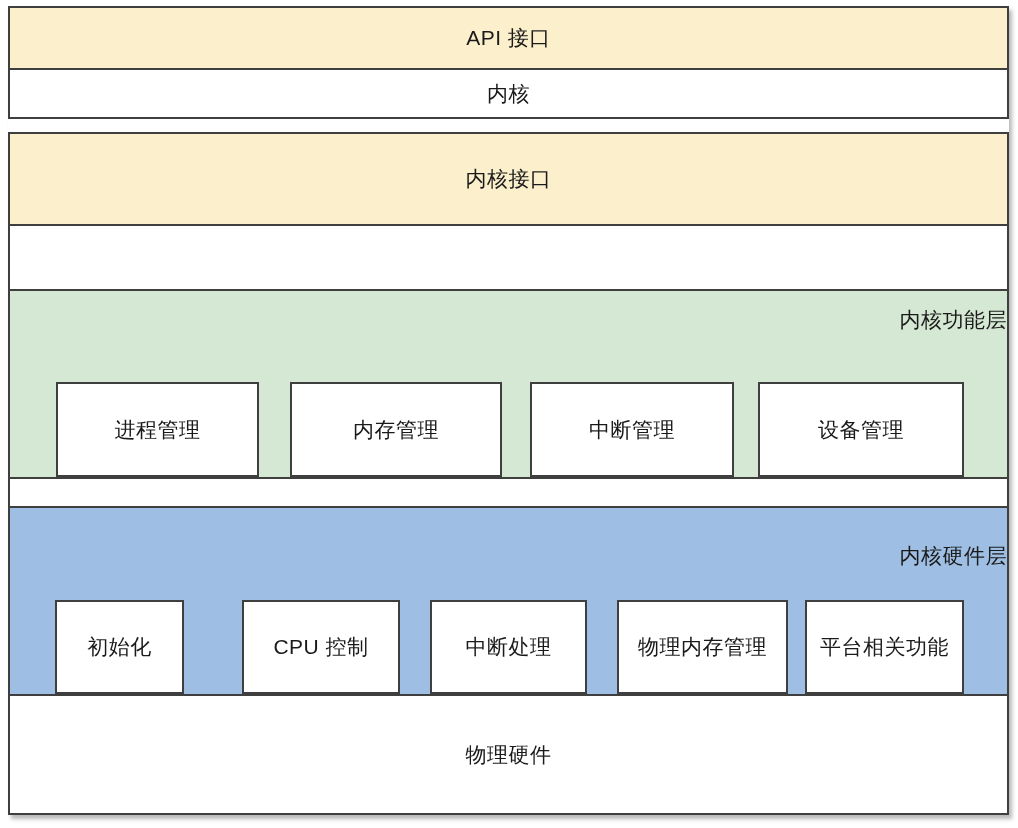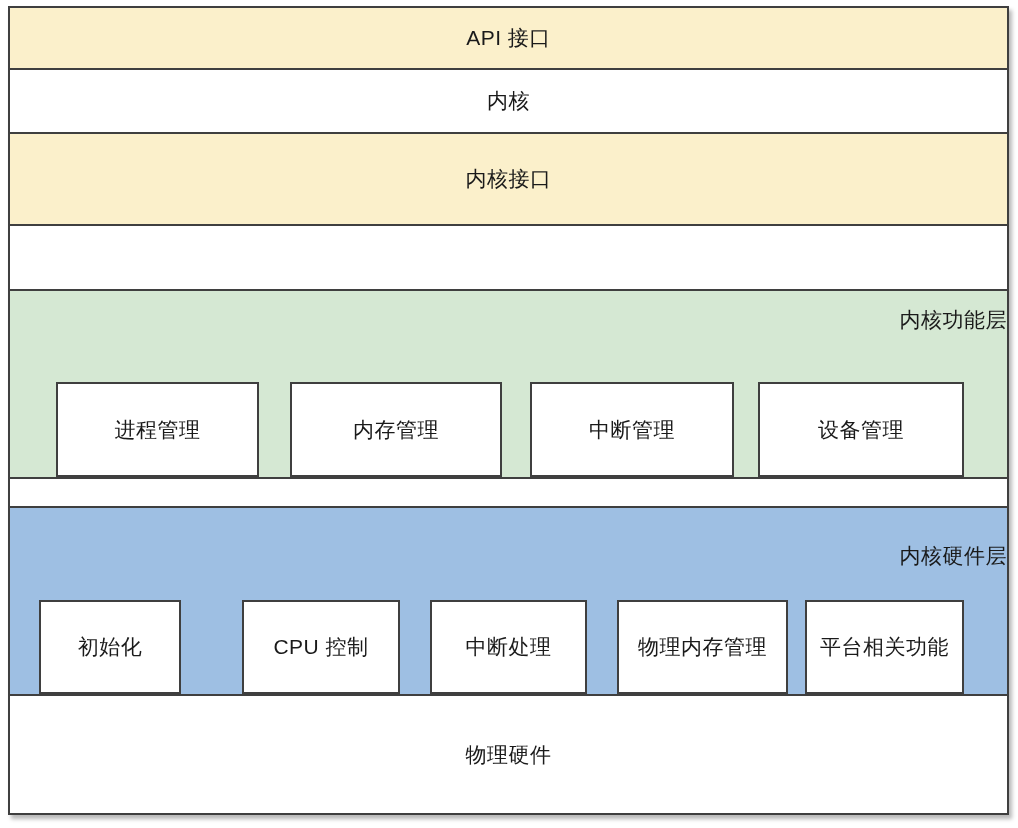--- a/index.html
+++ b/index.html
@@ -33,21 +33,21 @@
     border: 2px solid var(--border, #3f3f3f);
     display: flex;
     align-items: center;
     justify-content: center;
     font-size: 21px;
     font-weight: 500;
     color: var(--text, #1a1a1a);
     letter-spacing: 0.5px;
   }
   .band-api        { top: 6px;   height: 64px; background: var(--band-yellow); }
-  .band-kernel     { top: 68px;  height: 66px; background: var(--band-white); }
+  .band-kernel     { top: 68px;  height: 51px; background: var(--band-white); }
   .band-kernel-if  { top: 132px; height: 94px; background: var(--band-yellow); }
   .band-gap-1      { top: 224px; height: 67px; background: var(--band-white); }
   .band-functional { top: 289px; height: 190px; background: var(--band-green); display: block; }
   .band-gap-2      { top: 477px; height: 31px; background: var(--band-white); }
   .band-hardware   { top: 506px; height: 190px; background: var(--band-blue); display: block; }
   .band-physical   { top: 694px; height: 121px; background: var(--band-white); }
 
   .band-title {
     position: absolute;
     left: 0;
@@ -72,21 +72,21 @@
     letter-spacing: 0.5px;
   }
   .band-functional .inner-box { top: 91px; height: 95px; }
   .band-hardware  .inner-box { top: 92px; height: 94px; }
 
   .fb-1 { left: 46px;  width: 203px; }
   .fb-2 { left: 280px; width: 212px; }
   .fb-3 { left: 520px; width: 204px; }
   .fb-4 { left: 748px; width: 206px; }
 
-  .hb-1 { left: 29px;  width: 142px; }
+  .hb-1 { left: 45px;  width: 129px; }
   .hb-2 { left: 232px; width: 158px; }
   .hb-3 { left: 420px; width: 157px; }
   .hb-4 { left: 607px; width: 171px; }
   .hb-5 { left: 795px; width: 159px; }
 </style>
 </head>
 <body>
 
 <div class="canvas">
 

